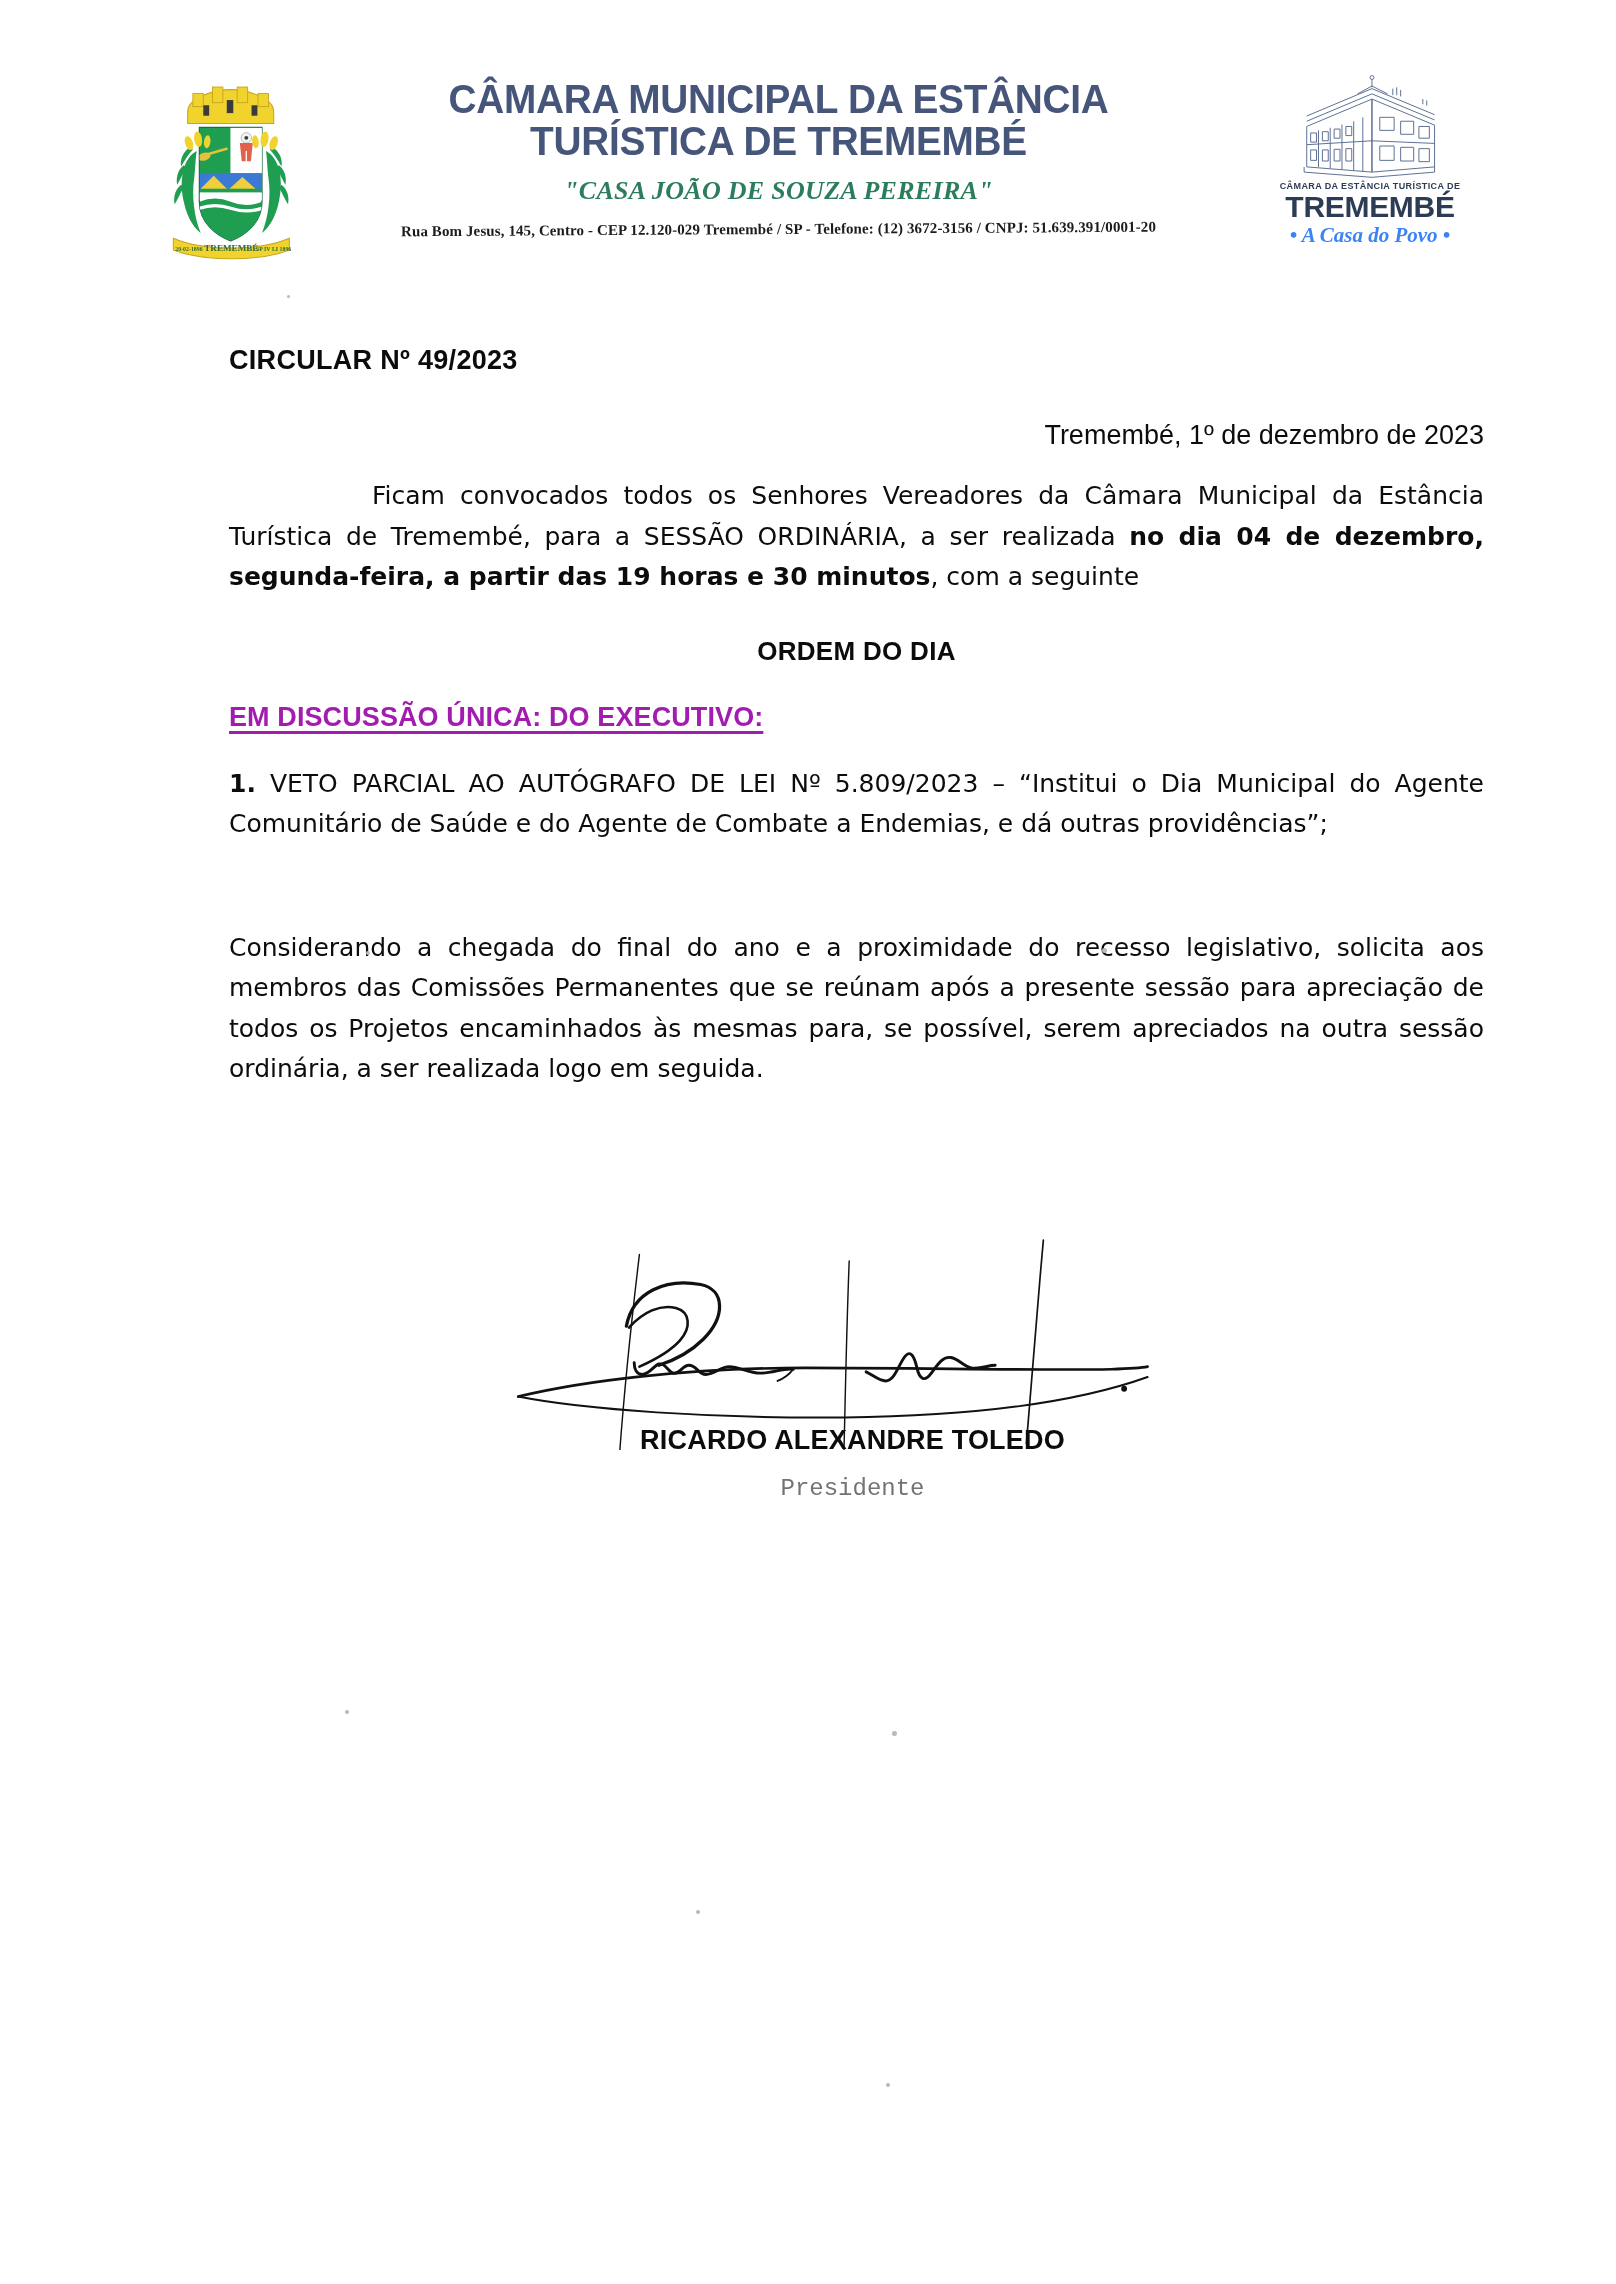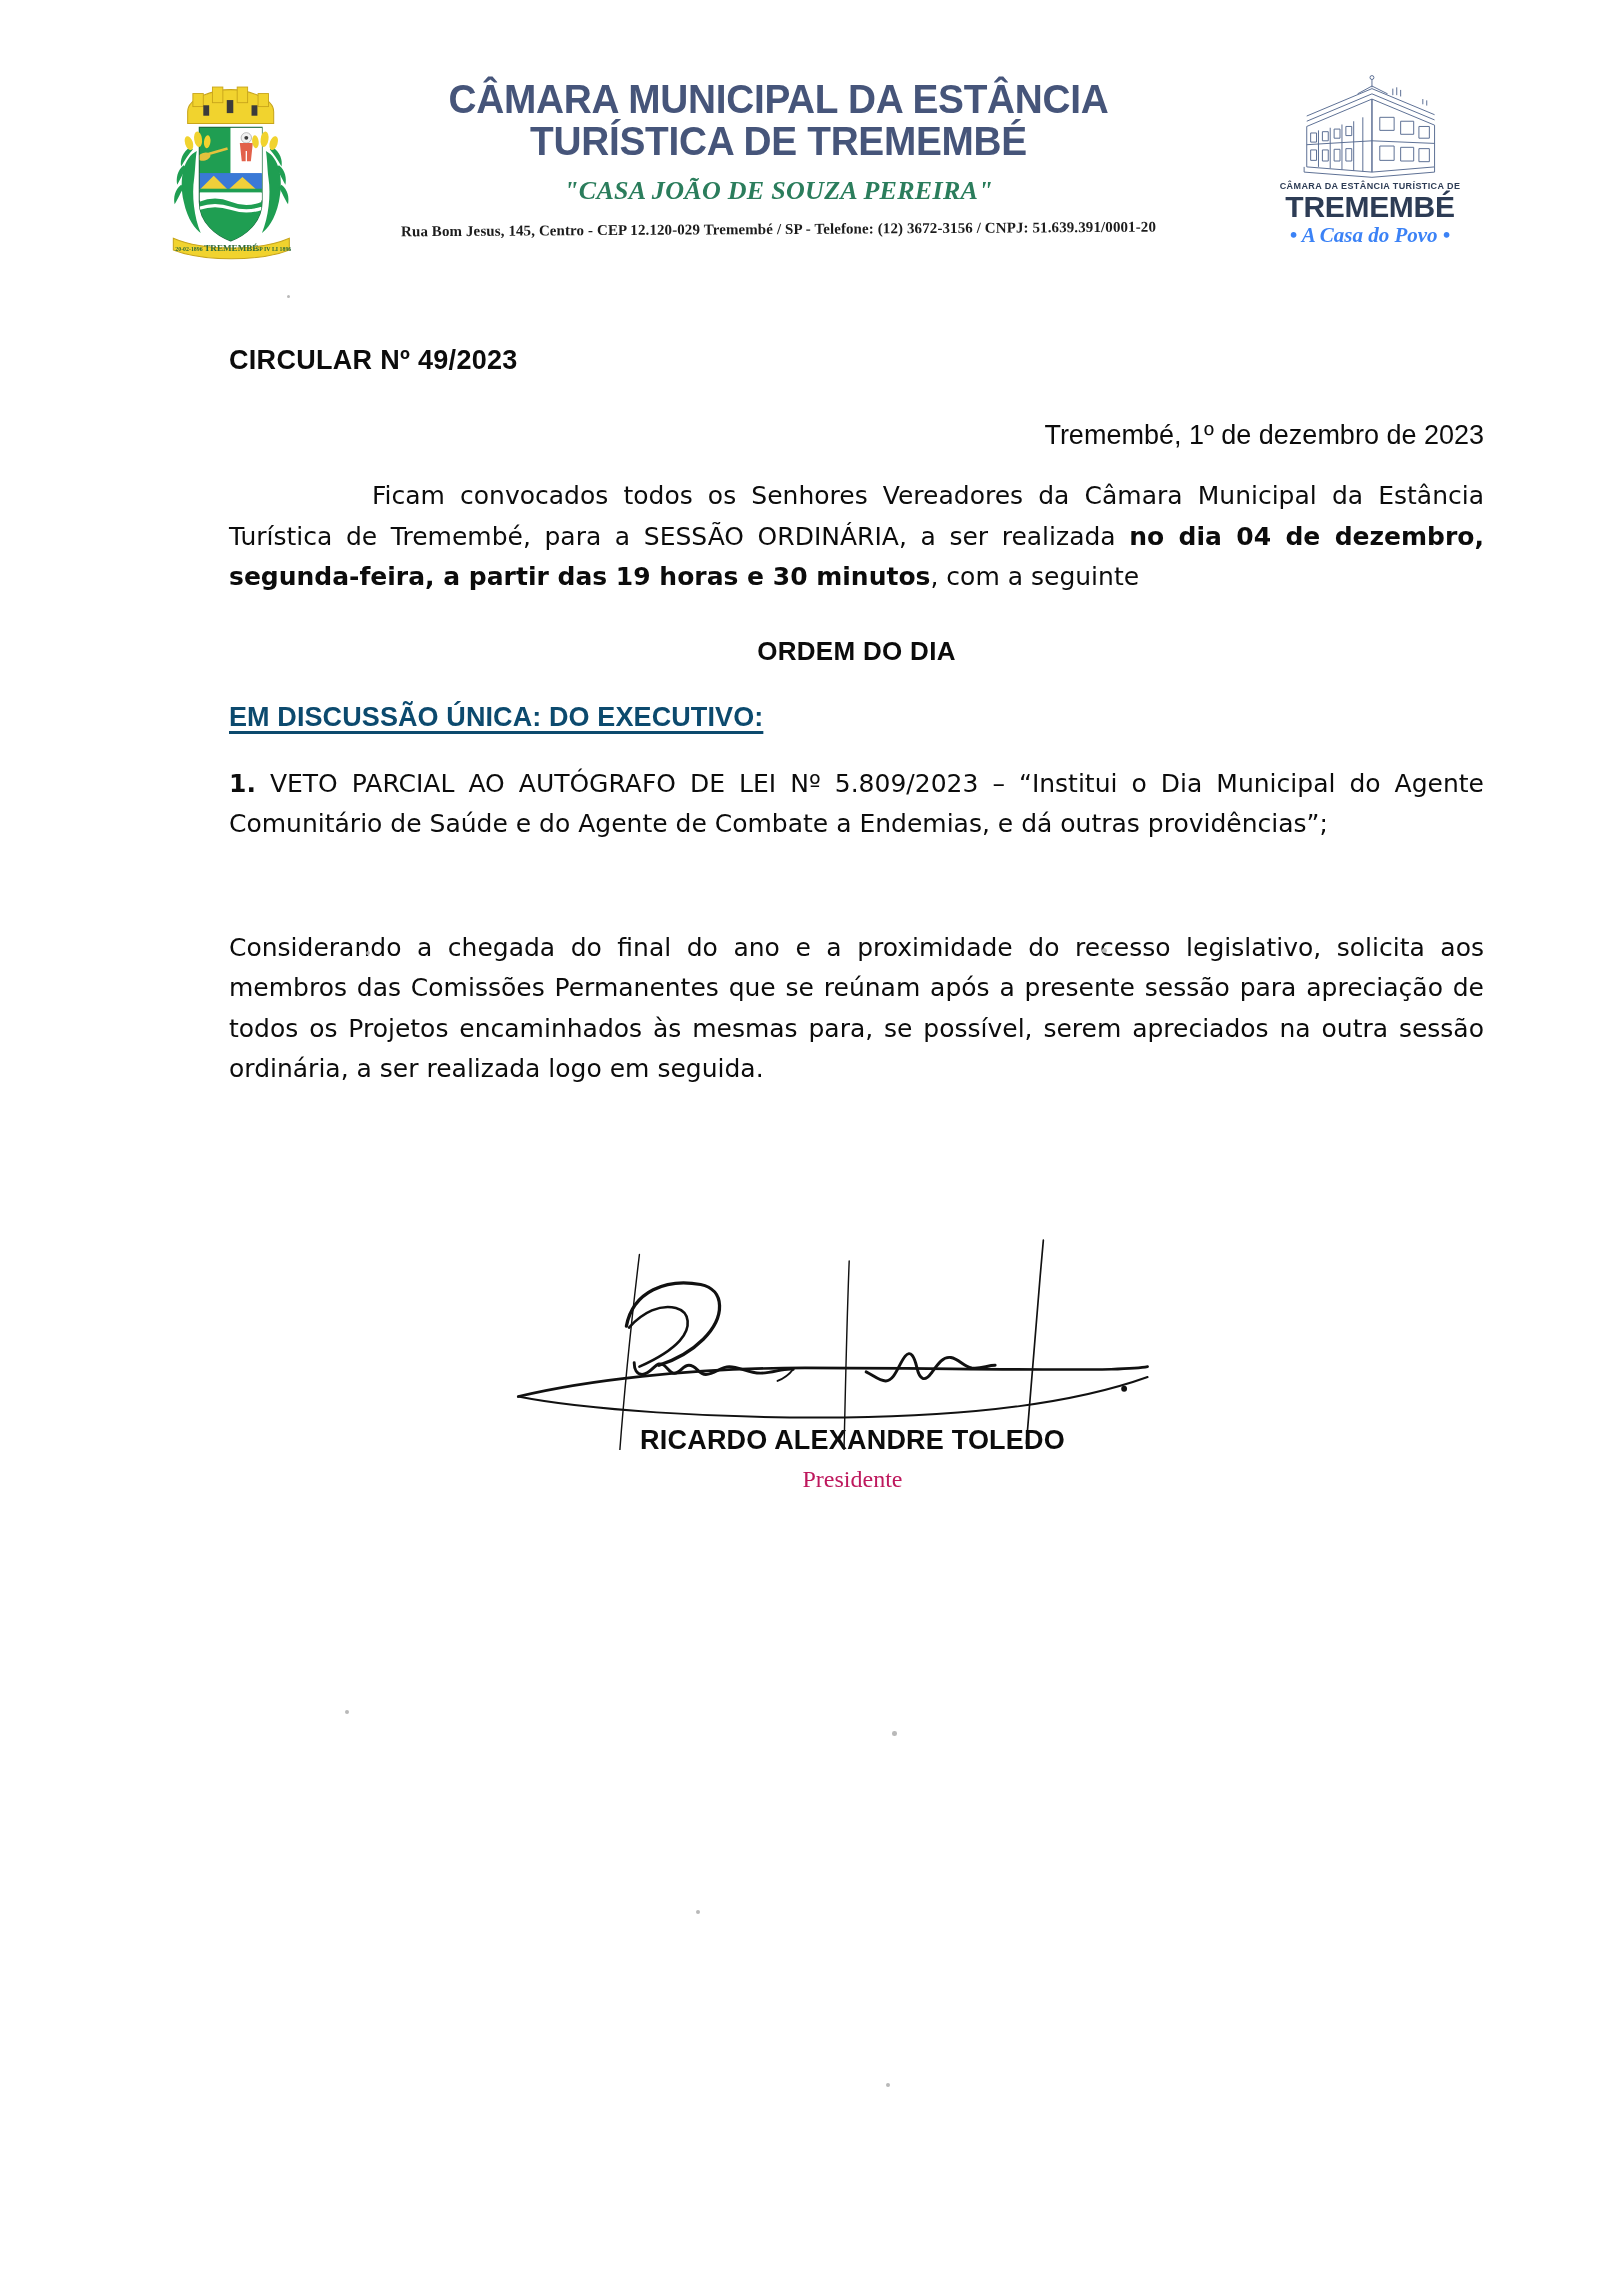--- a/index.html
+++ b/index.html
@@ -172,21 +172,21 @@
     letter-spacing: 0.3px;
     color: #0c0c0c;
   }
 
   .section-head {
     font-family: "Liberation Sans", sans-serif;
     font-weight: bold;
     font-size: 27px;
     margin-top: 35px;
     letter-spacing: 0.1px;
-    color: #0c4a6e;
+    color: #a21caf;
   }
 
   .section-head .u {
     text-decoration: underline;
     text-underline-offset: 4.6px;
     text-decoration-thickness: 2.6px;
   }
 
   .item {
     font-family: "DejaVu Sans", sans-serif;
@@ -236,24 +236,24 @@
     font-weight: bold;
     font-size: 27px;
     letter-spacing: 0.2px;
     color: #0c0c0c;
     margin-top: -25px;
     position: relative;
     z-index: 3;
   }
 
   .sig-role {
-    font-family: Liberation Serif, serif;
+    font-family: Liberation Mono, monospace;
     font-size: 24px;
-    color: #be185d;
-    margin-top: 10px;
+    color: #737373;
+    margin-top: 19px;
   }
 
   
   .speck {
     position: absolute;
     background: #b9b9b9;
     border-radius: 50%;
   }
 </style>
 </head>

